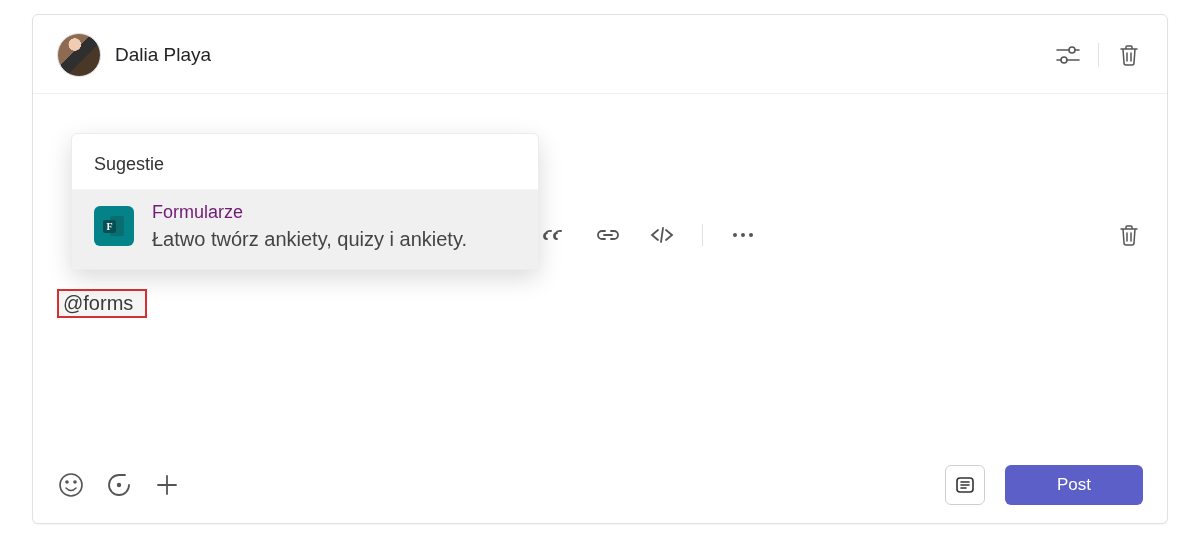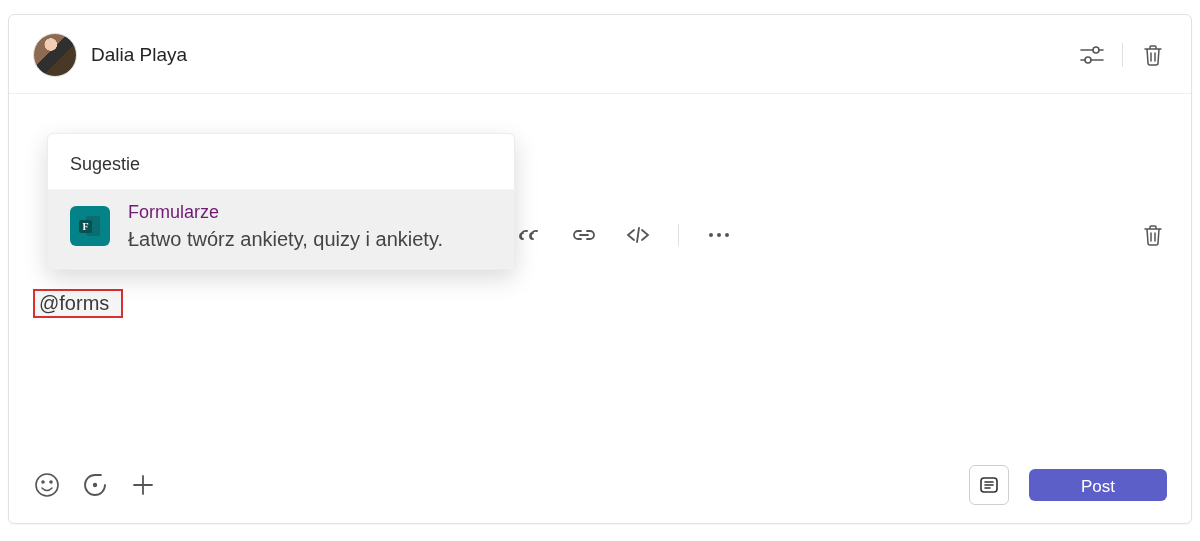--- a/index.html
+++ b/index.html
@@ -8,21 +8,21 @@
     padding: 0;
     font-family: "Segoe UI", -apple-system, sans-serif;
     background: #fff;
     width: 1200px;
     height: 541px;
     overflow: hidden;
     color: #242424;
   }
   .card {
     position: relative;
-    margin: 14px 8px;
+    margin: 14px 32px;
     border: 1px solid #e1e1e1;
     border-radius: 6px;
     background: #fff;
     height: 510px;
     box-shadow: 0 1px 2px rgba(0,0,0,0.04);
   }
   .header {
     display: flex;
     align-items: center;
     padding: 18px 24px 16px 24px;
@@ -137,21 +137,21 @@
     width: 40px; height: 40px;
     border: 1px solid #cfcfcf;
     border-radius: 6px;
     display: inline-flex;
     align-items: center; justify-content: center;
     color: #333;
     cursor: pointer;
     background: #fff;
   }
   .post-btn {
-    height: 32px;
+    height: 40px;
     padding: 8px 52px;
     background: #5b5fc7;
     color: #fff;
     border: none;
     border-radius: 6px;
     font-size: 17px;
     cursor: pointer;
   }
 </style>
 </head>

